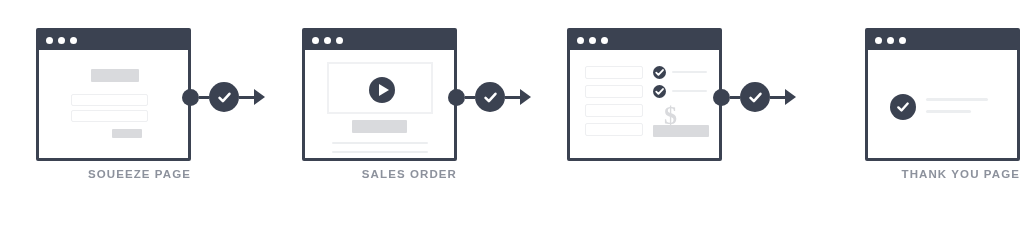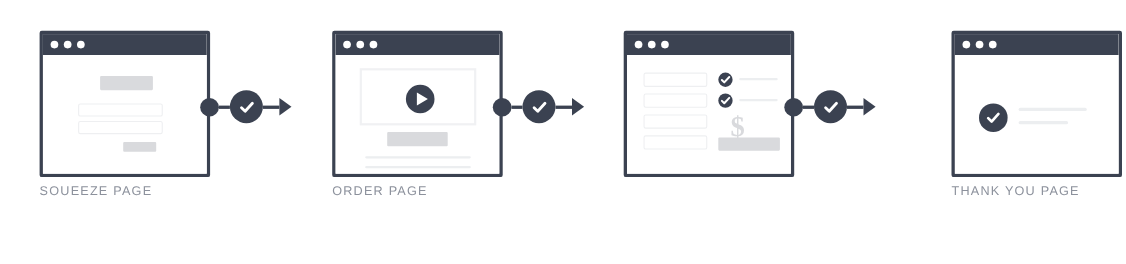--- a/index.html
+++ b/index.html
@@ -136,25 +136,25 @@
     display: flex;
     align-items: center;
     justify-content: center;
   }
 
   
   .caption {
     position: absolute;
     top: 140px;
     width: 155px;
-    text-align: left;
+    text-align: right;
     color: #8c919c;
     font-size: 11.5px;
     letter-spacing: 1.1px;
-    font-weight: normal;
+    font-weight: bold;
     white-space: nowrap;
   }
 
   
   .connector {
     position: absolute;
     top: 86px;
     height: 22px;
     display: flex;
     align-items: center;
@@ -240,21 +240,21 @@
       </div>
       <div class="viewport">
         <div class="videoframe" style="left:22px; top:12px; width:106px; height:52px;">
           <div class="playcircle" style="left:40px; top:13px;"></div>
         </div>
         <div class="block" style="left:47px; top:70px; width:55px; height:13px;"></div>
         <div class="hairline" style="left:27px; top:92px; width:96px;"></div>
         <div class="hairline" style="left:27px; top:101px; width:96px;"></div>
       </div>
     </div>
-    <div class="caption">ORDER PAGE</div>
+    <div class="caption">SALES ORDER</div>
   </div>
 
   <div class="connector" style="left:448px;">
     <span class="nodedot"></span>
     <span class="stub"></span>
     <span class="checkcircle">
       <svg width="17" height="17" viewBox="0 0 24 24" aria-hidden="true">
         <path d="M5 12.6 L9.7 17.2 L19 6.8" fill="none" stroke="#ffffff" stroke-width="3.6" stroke-linecap="round" stroke-linejoin="round"></path>
       </svg>
     </span>

